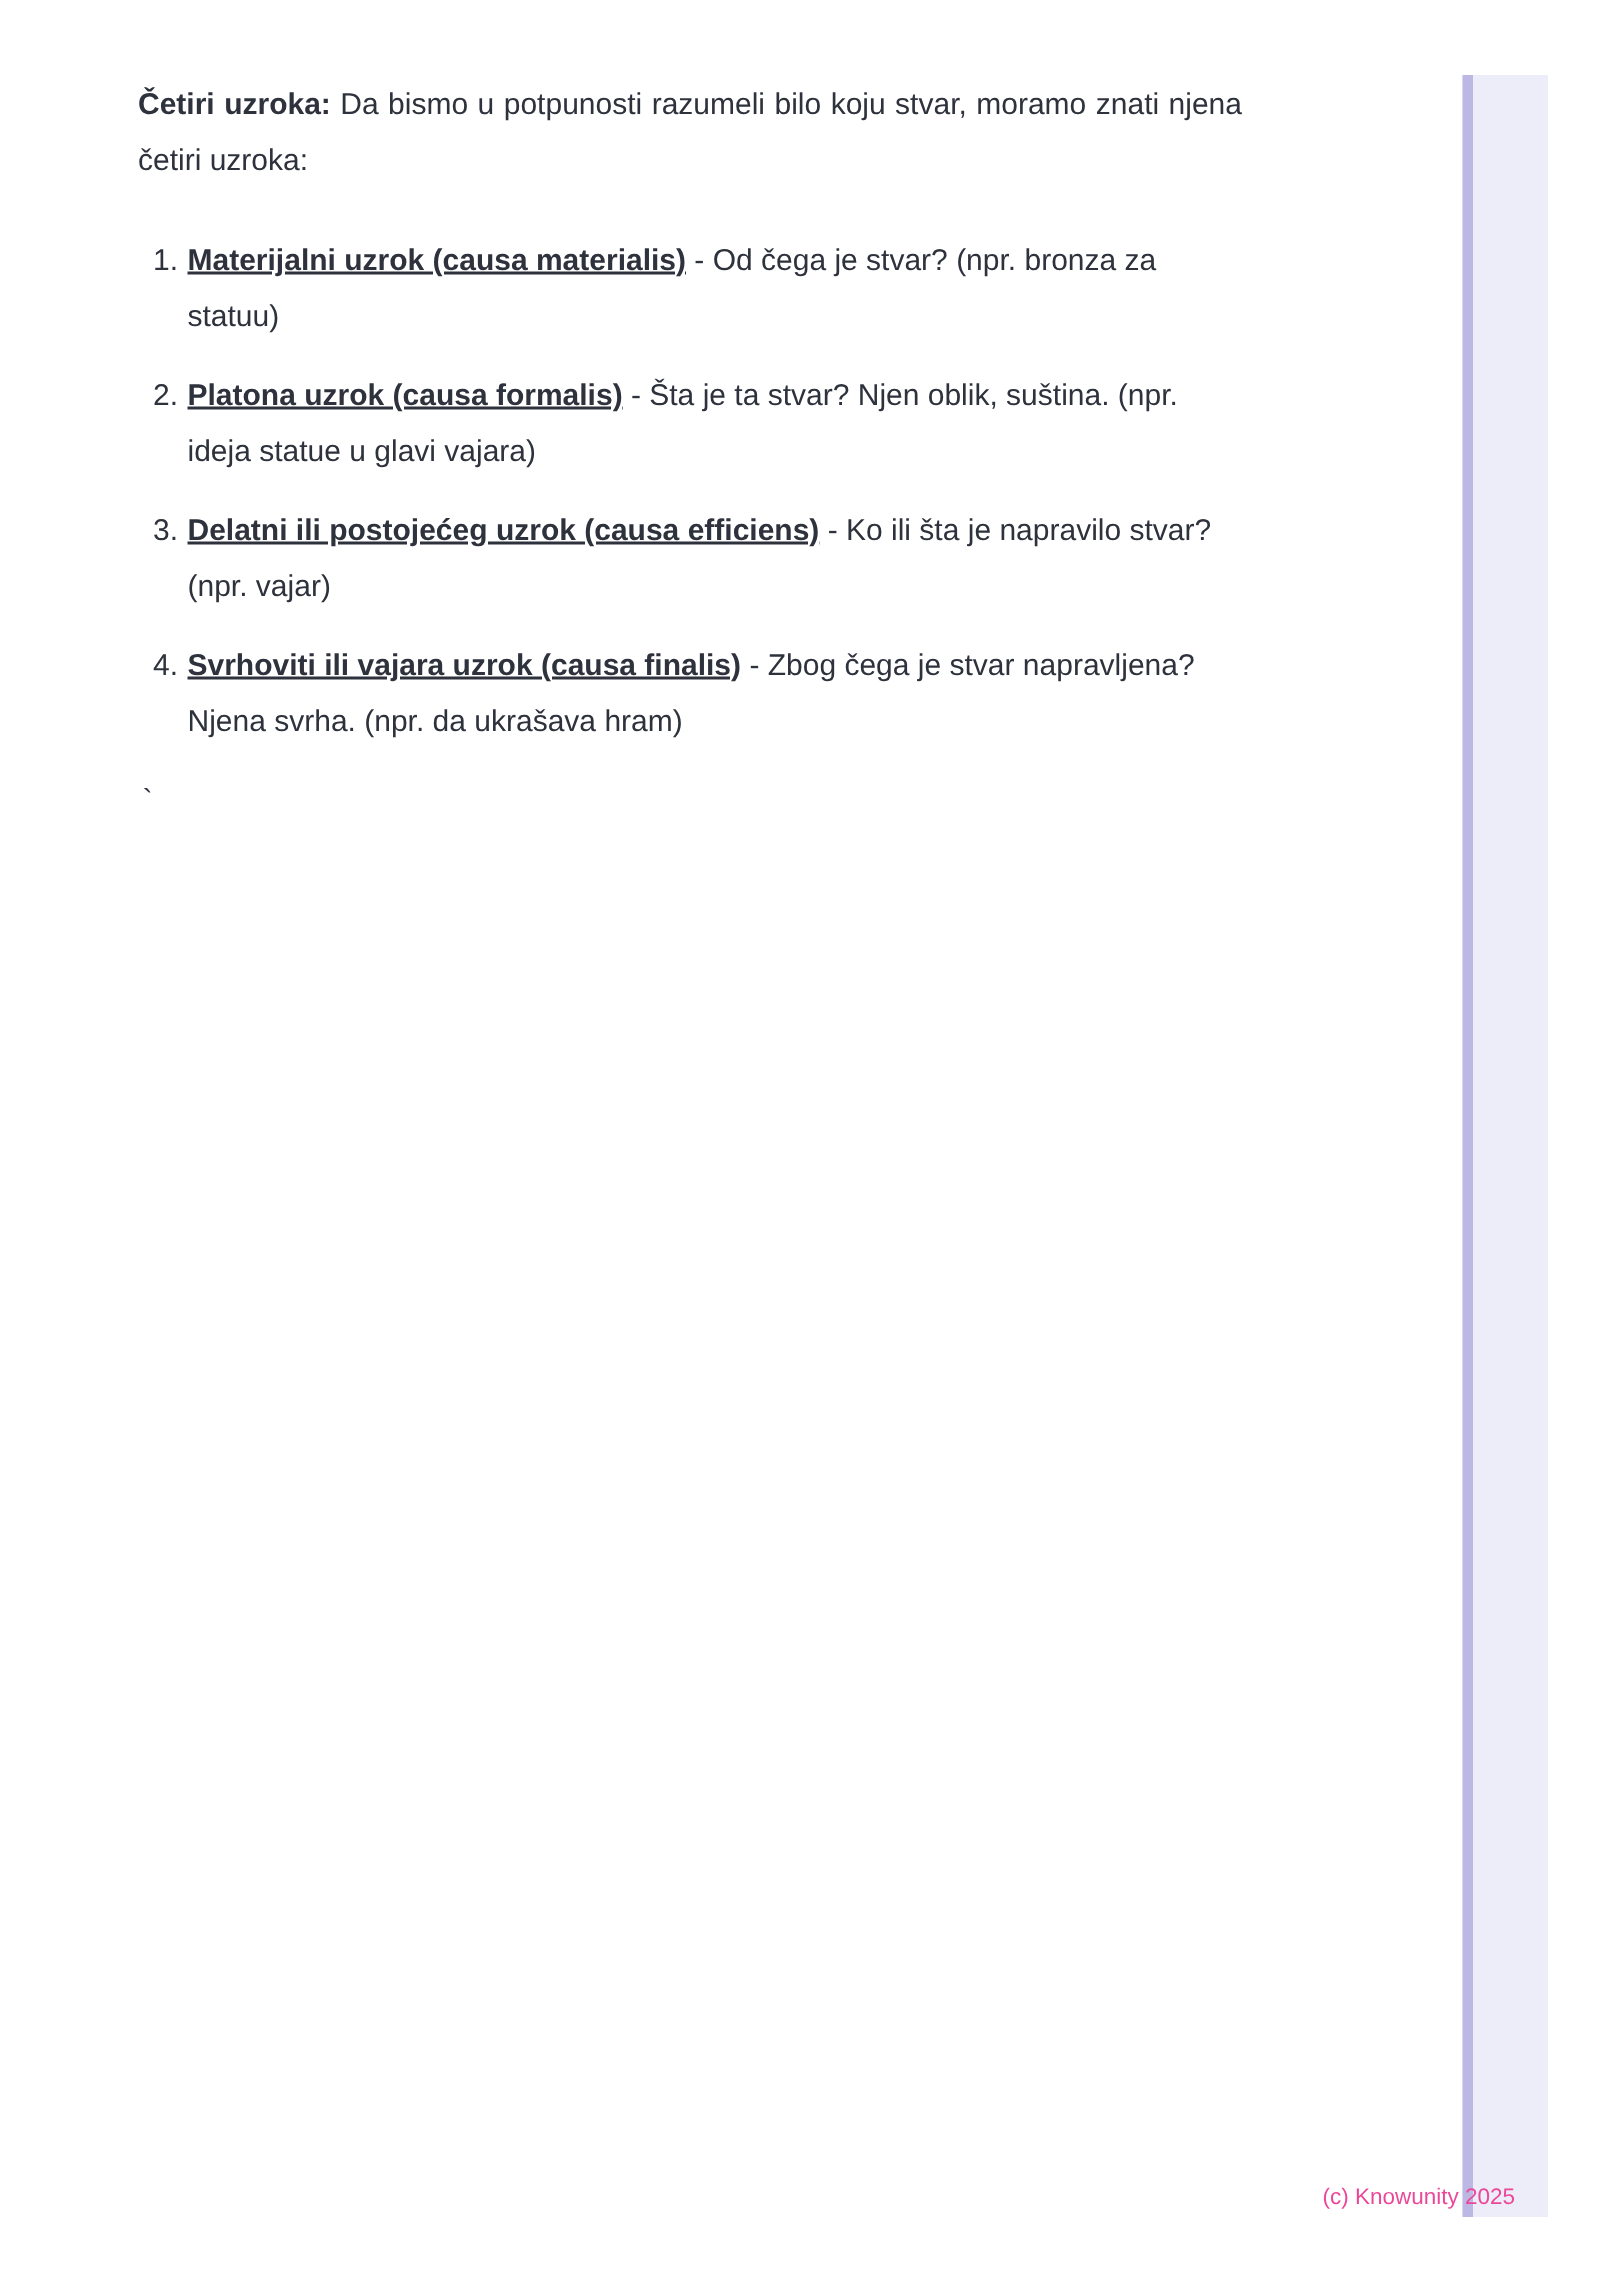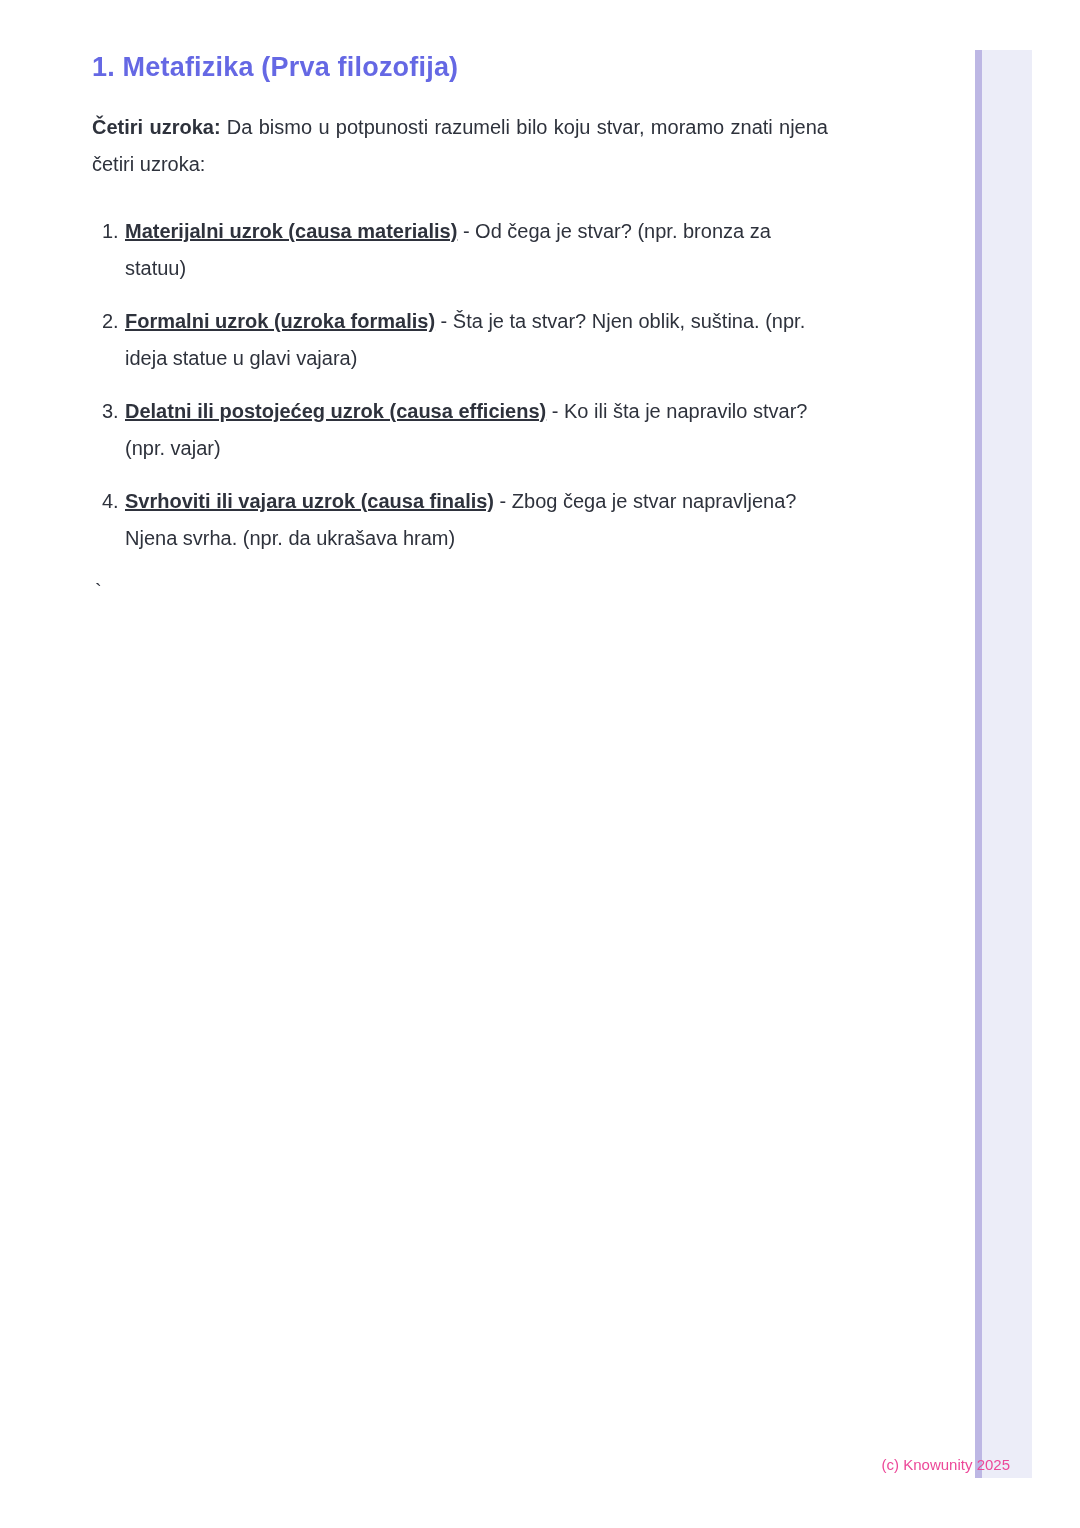--- a/index.html
+++ b/index.html
@@ -94,38 +94,37 @@
     color: #ec4899;
     z-index: 2;
     white-space: nowrap;
   }
 </style>
 </head>
 <body>
 
 <main class="page-content">
 
-  <h1 class="doc-heading">1. Metafizika (Prva filozofija)</h1>
 
 
   <p class="doc-paragraph">
     <span class="lead-bold">Četiri uzroka:</span><span> Da bismo u potpunosti razumeli bilo koju stvar, moramo znati njena četiri uzroka:</span>
   </p>
 
   <ol class="causes-list">
     <li>
       <span class="li-num">1.</span>
       <span class="li-text">
         <span class="cause-term">Materijalni uzrok (causa materialis)</span><span> - Od čega je stvar? (npr. bronza za statuu)</span>
       </span>
     </li>
     <li>
       <span class="li-num">2.</span>
       <span class="li-text">
-        <span class="cause-term">Formalni uzrok (uzroka formalis)</span><span> - Šta je ta stvar? Njen oblik, suština. (npr. ideja statue u glavi vajara)</span>
+        <span class="cause-term">Platona uzrok (causa formalis)</span><span> - Šta je ta stvar? Njen oblik, suština. (npr. ideja statue u glavi vajara)</span>
       </span>
     </li>
     <li>
       <span class="li-num">3.</span>
       <span class="li-text">
         <span class="cause-term">Delatni ili postojećeg uzrok (causa efficiens)</span><span> - Ko ili šta je napravilo stvar? (npr. vajar)</span>
       </span>
     </li>
     <li>
       <span class="li-num">4.</span>

